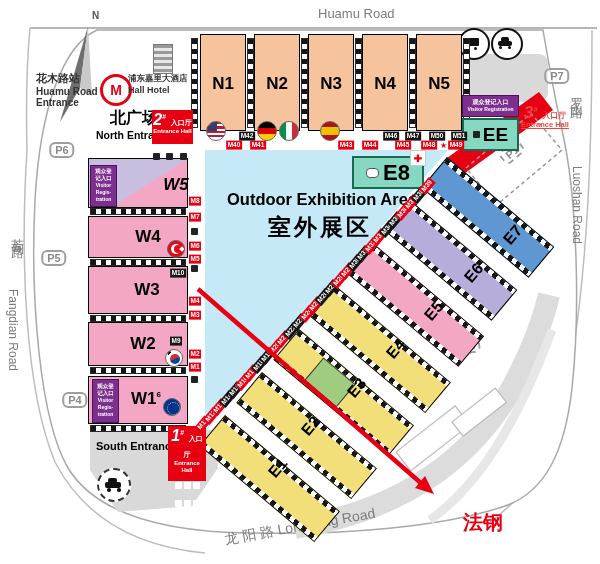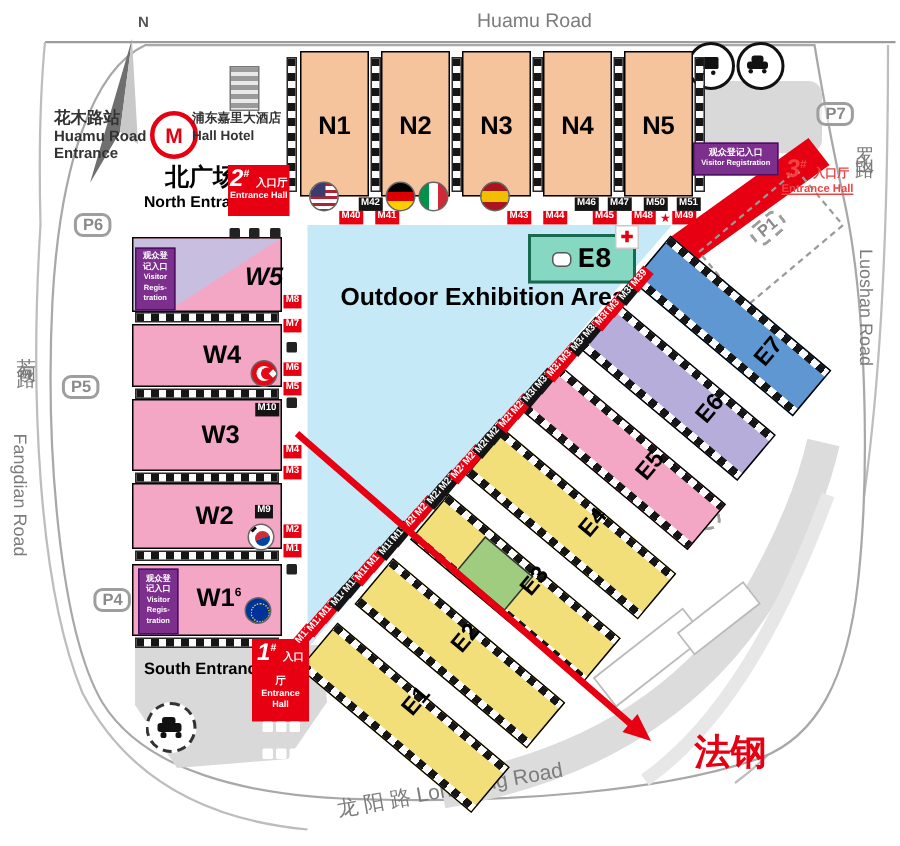--- a/index.html
+++ b/index.html
@@ -216,30 +216,35 @@
       <span class="elabel" style="left: 278px; top: 468px; transform: translate(-50%, -50%) rotate(-50deg);">E1</span>
       <span class="elabel" style="left: 311px; top: 426px; transform: translate(-50%, -50%) rotate(-50deg);">E2</span>
       <span class="elabel" style="left: 357px; top: 388px; transform: translate(-50%, -50%) rotate(-50deg);">E3</span>
       <span class="elabel" style="left: 396px; top: 349px; transform: translate(-50%, -50%) rotate(-50deg);">E4</span>
       <span class="elabel" style="left: 434px; top: 311px; transform: translate(-50%, -50%) rotate(-50deg);">E5</span>
       <span class="elabel" style="left: 474px; top: 273px; transform: translate(-50%, -50%) rotate(-50deg);">E6</span>
       <span class="elabel" style="left: 513px; top: 235px; transform: translate(-50%, -50%) rotate(-50deg);">E7</span>
     </div>
 
   <div class="ptext" style="left:322px;top:199px;transform:translate(-50%,-50%);font-size:16.5px;font-weight:bold;z-index:12;">Outdoor Exhibition Area</div>
+  <div class="ptext" style="left:320px;top:227px;transform:translate(-50%,-50%);font-size:23px;font-weight:bold;letter-spacing:3px;z-index:12;">室外展区</div>
 
   <div class="tealbox" style="left:352px;top:156px;width:72px;height:33px;">
     <span style="display:inline-block;width:11px;height:8px;background:#fff;border:1px solid #555;border-radius:4px;margin-right:4px;"></span>
-    <span style="font-size:19px;font-weight:bold;font-family:Liberation Mono, monospace;">E8</span>
+    <span style="font-size:22px;font-weight:bold;">E8</span>
   </div>
   <div class="abs" style="left:410px;top:150px;width:14px;height:14px;background:#fff;border:1px solid #c9c9c9;z-index:25;display:flex;align-items:center;justify-content:center;color:#E60012;font-size:10px;font-weight:bold;">✚</div>
 
   <div class="vreg" style="left:462px;top:95px;width:57px;height:22px;font-size:6px;line-height:7px;padding-top:3px;">
     <div>观众登记入口</div>
     <div style="font-size:5px;">Visitor Registration</div>
+  </div>
+  <div class="tealbox" style="left:462px;top:118px;width:57px;height:33px;">
+    <span style="display:inline-block;width:7px;height:7px;background:#222;border-radius:1px;margin-right:3px;"></span>
+    <span style="font-size:19px;font-weight:bold;">EE</span>
   </div>
   <div class="abs" style="left:521px;top:104px;z-index:27;color:#ef4444;text-align:center;line-height:1;">
     <div>
       <span style="font-size:17px;font-weight:bold;font-style:italic;">3</span><span style="font-size:8px;font-weight:bold;vertical-align:super;">#</span>
       <span style="font-size:8px;font-weight:bold;">入口厅</span>
     </div>
     <div style="font-size:7.5px;font-weight:bold;text-decoration:underline;">Entrance Hall</div>
   </div>
 
   <div class="redbox" style="left:152px;top:110px;width:41px;height:34px;padding-top:2px;">
@@ -359,16 +364,16 @@
       <span class="parking" style="left: 54px; top: 258px; transform: translate(-50%, -50%) rotate(0deg);">P5</span>
       <span class="parking" style="left: 62px; top: 150px; transform: translate(-50%, -50%) rotate(0deg);">P6</span>
       <span class="parking" style="left: 557px; top: 76px; transform: translate(-50%, -50%) rotate(0deg);">P7</span>
     </div>
 
   <svg width="600" height="564" viewBox="0 0 600 564" style="z-index:40;pointer-events:none;">
     <line x1="198" y1="289" x2="422" y2="484" stroke="#E60012" stroke-width="4.5"></line>
     <polygon points="434,494 415,488 425,476" fill="#E60012"></polygon>
   </svg>
   <div class="abs" style="left:463px;top:485px;z-index:41;color:#E60012;font-weight:bold;line-height:1.45;">
-    <div style="font-size:24px;">法钢</div>
+    <div style="font-size:20px;margin-top:23px;">法钢</div>
   </div>
 
 </div>
 
 </body></html>

